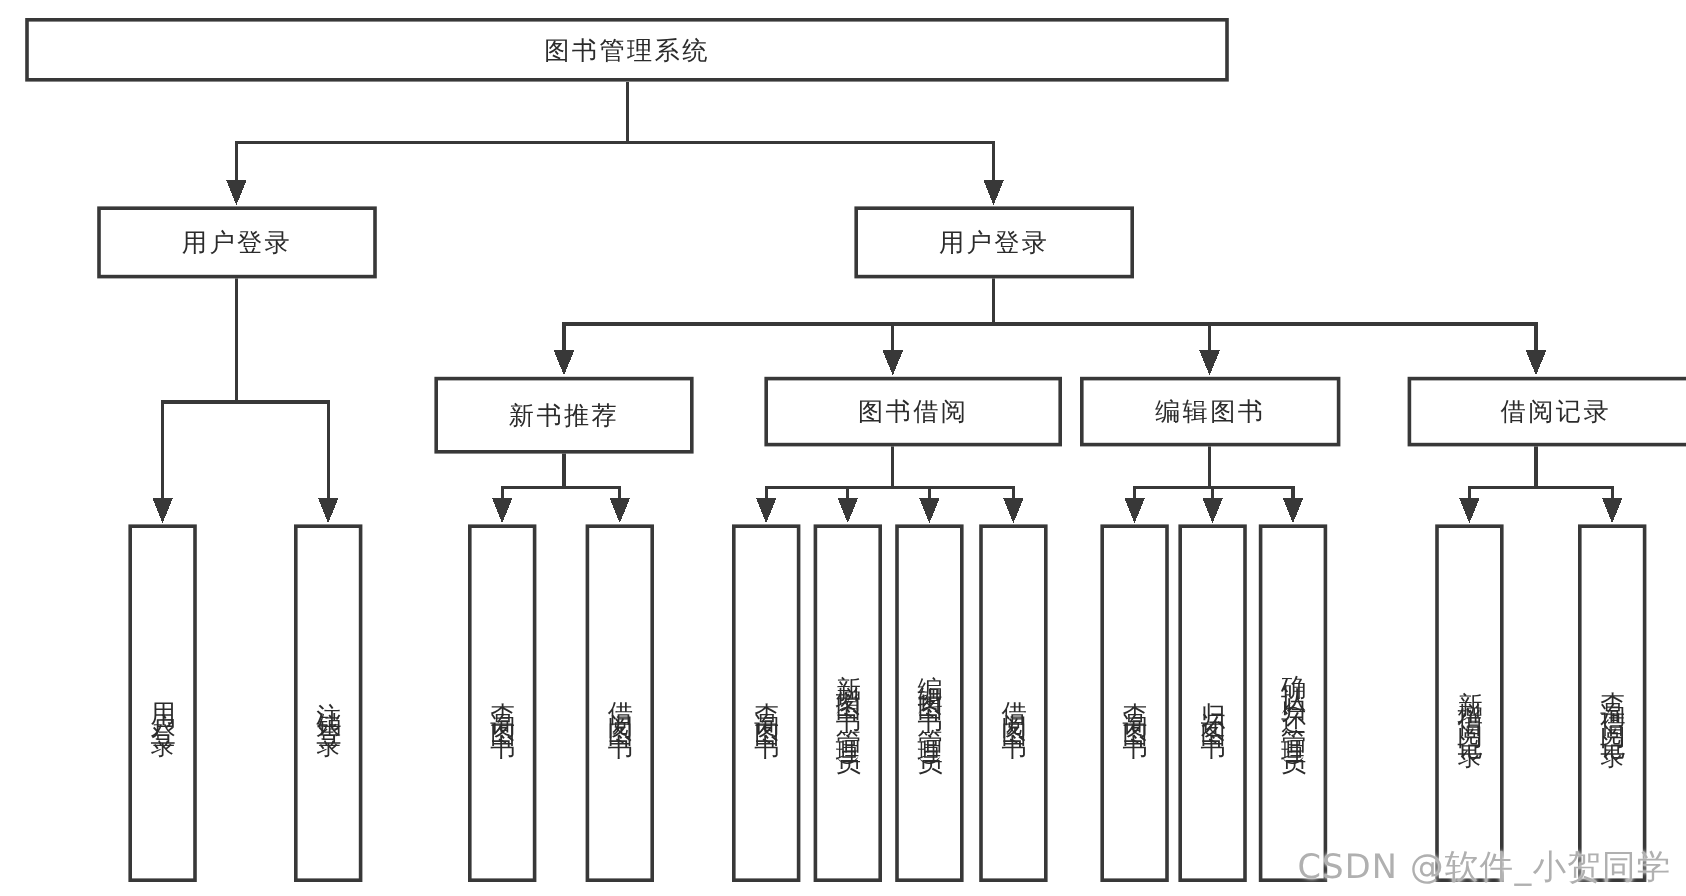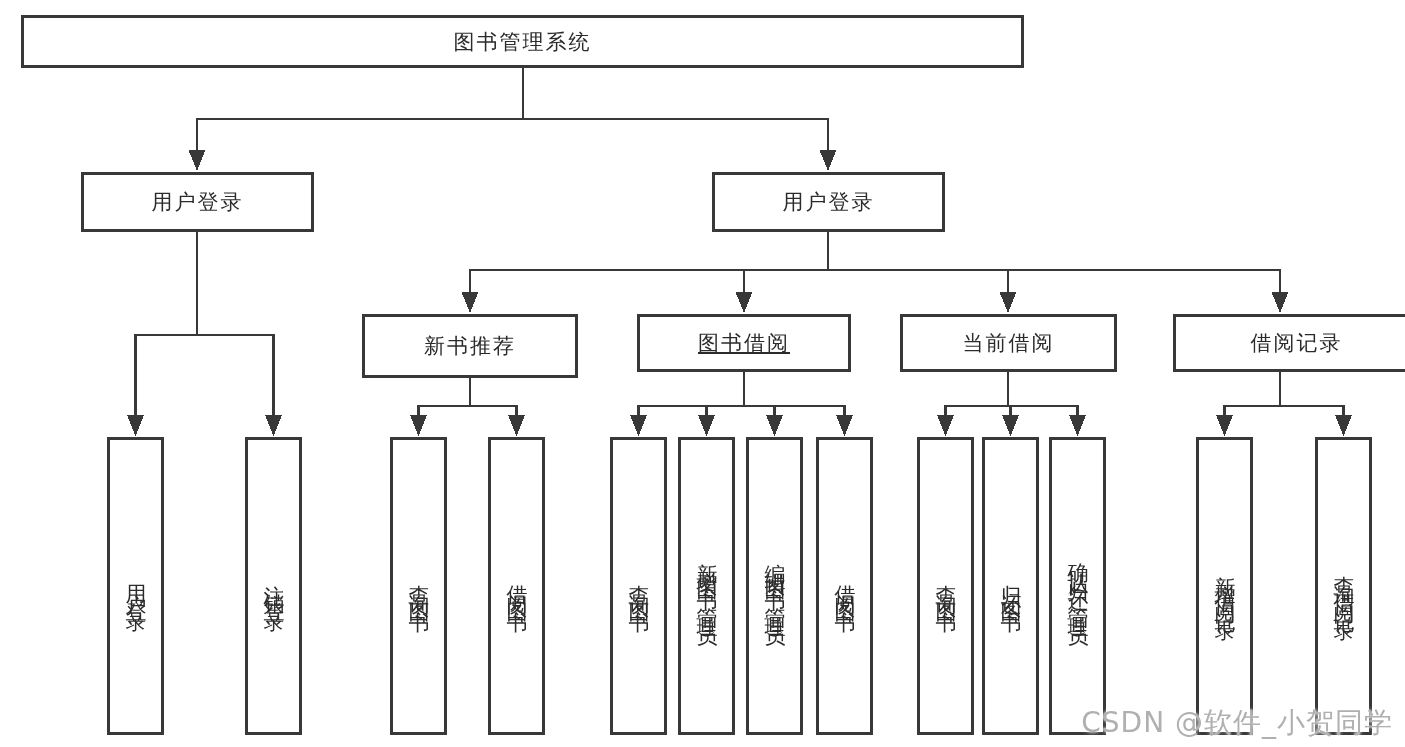--- a/index.html
+++ b/index.html
@@ -103,25 +103,25 @@
   <div class="box hbox" style="left:81px;top:172px;width:233px;height:60px;">
     <span>用户登录</span>
   </div>
   <div class="box hbox" style="left:712px;top:172px;width:233px;height:60px;">
     <span>用户登录</span>
   </div>
 
   <div class="box hbox" style="left:362px;top:314px;width:216px;height:64px;">
     <span>新书推荐</span>
   </div>
-  <div class="box hbox" style="left:637px;top:314px;width:214px;height:58px;text-decoration:underline;">
+  <div class="box hbox" style="left:637px;top:314px;width:248px;height:58px;">
     <span>图书借阅</span>
   </div>
   <div class="box hbox" style="left:900px;top:314px;width:217px;height:58px;">
-    <span>当前借阅</span>
+    <span>编辑图书</span>
   </div>
   <div class="box hbox" style="left:1173px;top:314px;width:247px;height:58px;">
     <span>借阅记录</span>
   </div>
 
   <div class="box vbox" style="left:107px;">
     <span>用户登录</span>
   </div>
   <div class="box vbox" style="left:245px;">
     <span>注销登录</span>

